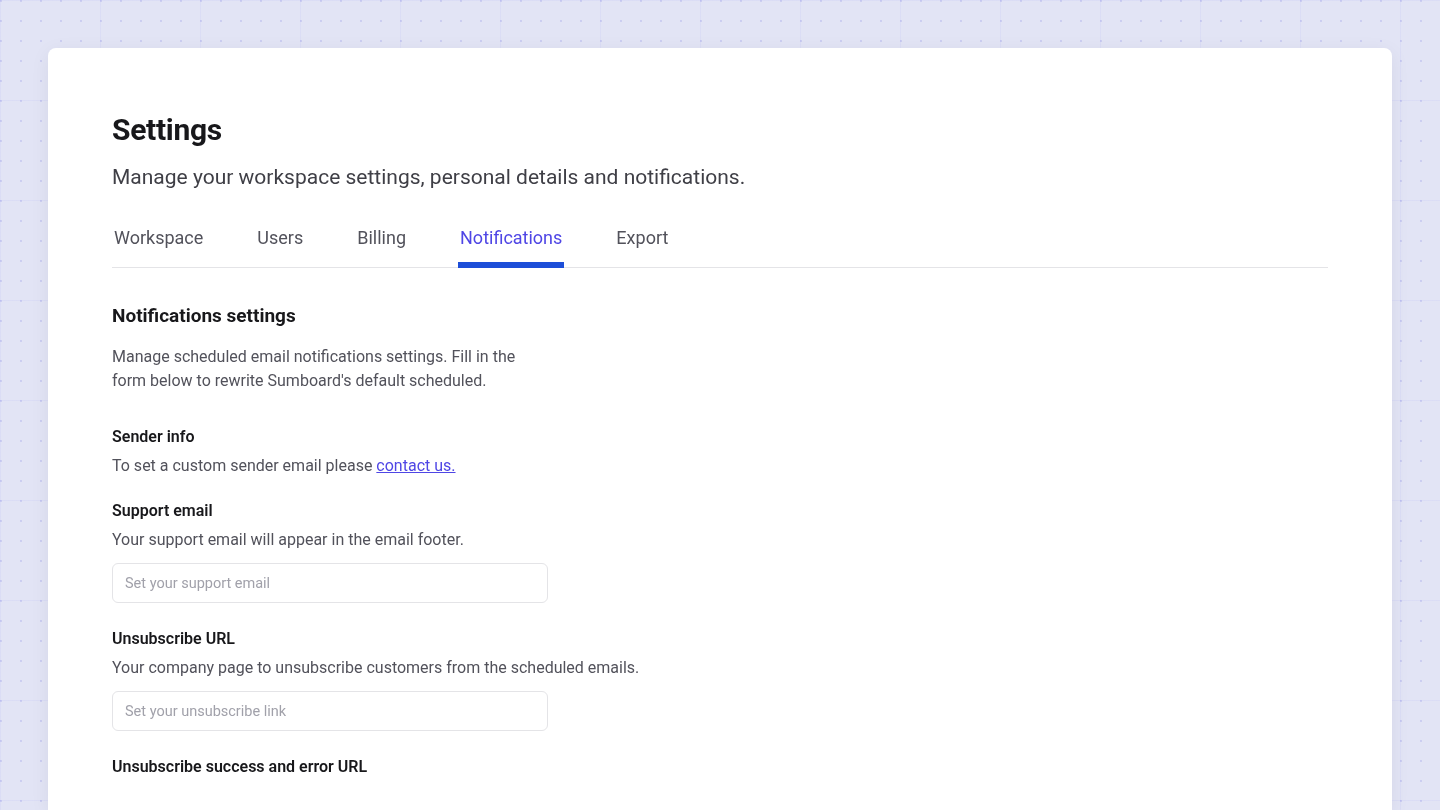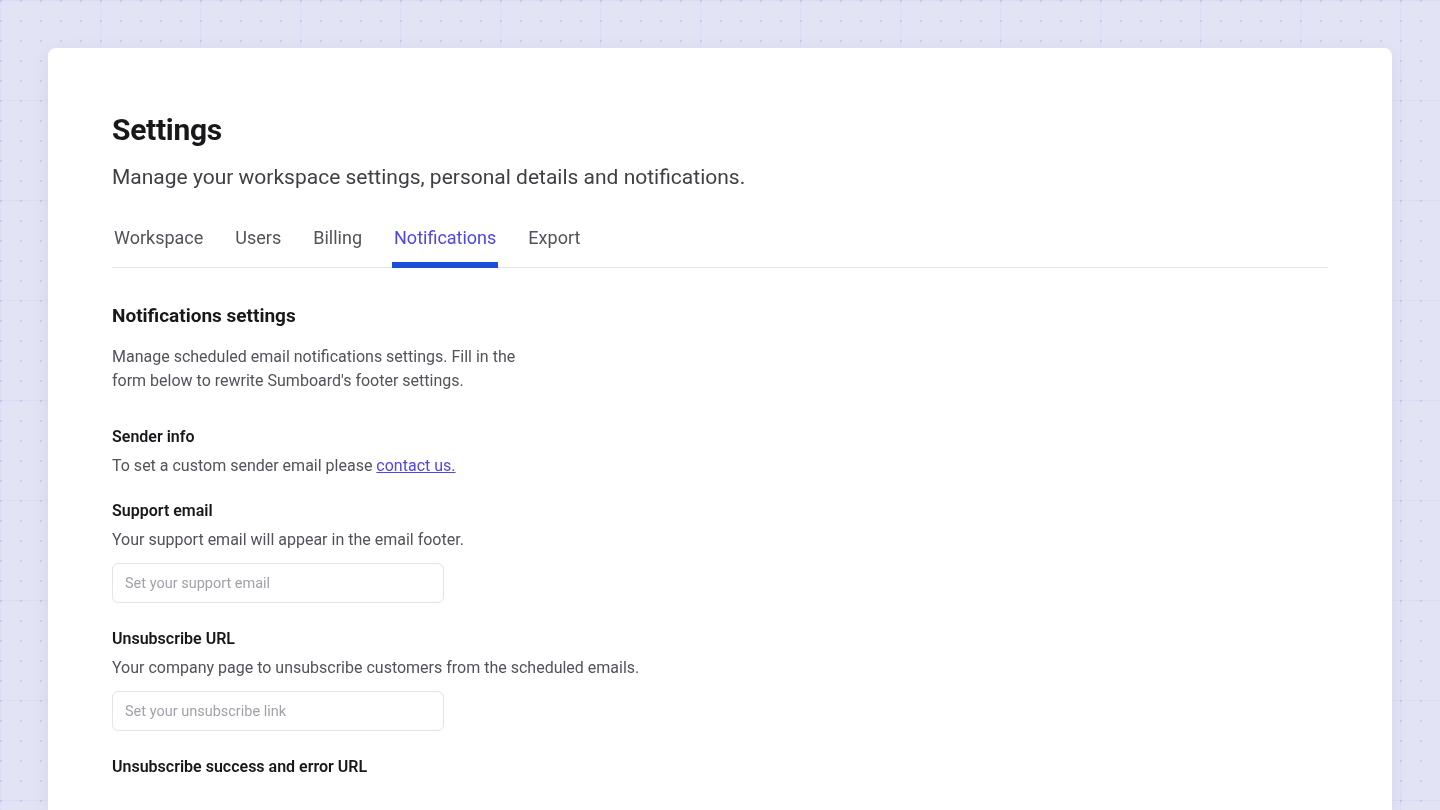--- a/index.html
+++ b/index.html
@@ -44,21 +44,21 @@
       letter-spacing: -0.3px;
       margin-bottom: 18px;
     }
     .page-subtitle {
       font-size: 21px;
       color: #3f3f46;
       margin-bottom: 32px;
     }
     .tabs {
       display: flex;
-      gap: 28px;
+      gap: 50px;
       border-bottom: 1px solid #e4e4e7;
       margin-bottom: 36px;
     }
     .tab {
       padding: 6px 2px 14px 2px;
       font-size: 18px;
       color: #52525b;
       cursor: pointer;
       border-bottom: 2px solid transparent;
       margin-bottom: -1px;
@@ -91,21 +91,21 @@
     .field-help {
       font-size: 16px;
       color: #52525b;
       margin-bottom: 14px;
     }
     .field-help a {
       color: #4f46e5;
       text-decoration: underline;
     }
     .text-input {
-      width: 332px;
+      width: 436px;
       height: 40px;
       border: 1px solid #e4e4e7;
       border-radius: 6px;
       padding: 12px 12px;
       font-size: 14.5px;
       color: #3b82f6;
       outline: none;
       font-family: inherit;
     }
     .text-input::placeholder { color: #a1a1aa; }
@@ -120,21 +120,21 @@
 
   <div class="tabs">
     <div class="tab">Workspace</div>
     <div class="tab">Users</div>
     <div class="tab">Billing</div>
     <div class="tab active">Notifications</div>
     <div class="tab">Export</div>
   </div>
 
   <h2 class="section-title">Notifications settings</h2>
-  <p class="section-desc">Manage scheduled email notifications settings. Fill in the form below to rewrite Sumboard's footer settings.</p>
+  <p class="section-desc">Manage scheduled email notifications settings. Fill in the form below to rewrite Sumboard's default scheduled.</p>
 
   <div class="field-block">
     <div class="field-label">Sender info</div>
     <div class="field-help">
       <span>To set a custom sender email please </span><a href="#">contact us.</a>
     </div>
   </div>
 
   <div class="field-block">
     <div class="field-label">Support email</div>

